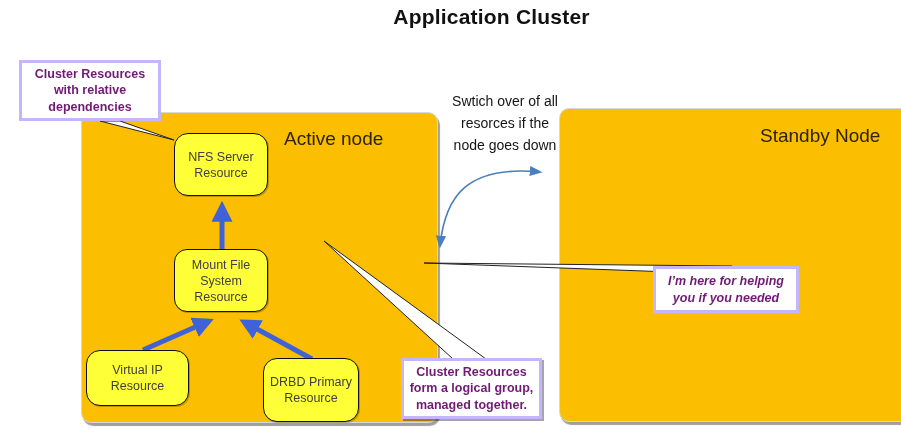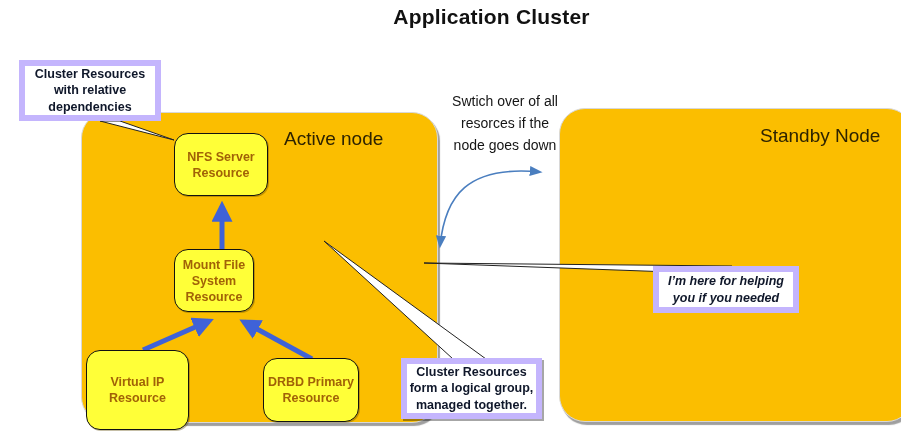--- a/index.html
+++ b/index.html
@@ -12,44 +12,44 @@
   }
   *{margin:0;padding:0;box-sizing:border-box;}
   html,body{width:901px;height:432px;background:#ffffff;overflow:hidden;}
   body{font-family:"Liberation Sans",sans-serif;position:relative;}
   .stage{position:absolute;left:16px;top:0;width:901px;height:432px;}
 
   .title{position:absolute;left:0;top:5px;width:951px;text-align:center;
          font-size:21px;font-weight:bold;color:#111;letter-spacing:.2px;}
 
   .node{position:absolute;background:var(--node-fill);border:1px solid #d8d8d8;
-        border-radius:26px;box-shadow:2px 3px 1px #9f9f9f;padding-left:12px;}
+        border-radius:10px;box-shadow:2px 3px 1px #9f9f9f;padding-left:12px;}
   .node-active{left:65px;top:112px;width:357px;height:311px;}
   .node-standby{left:543px;top:108px;width:354px;height:314px;}
   .node-label{position:absolute;font-size:19px;color:var(--node-text);white-space:nowrap;}
   .node-active .node-label{left:202px;top:15px;}
   .node-standby .node-label{left:200px;top:16px;}
 
   .switch-note{position:absolute;left:393px;top:90px;width:192px;text-align:center;
                font-size:14px;line-height:22px;color:var(--ink);white-space:pre-line;}
 
   svg.overlay{position:absolute;left:0;top:0;width:901px;height:432px;pointer-events:none;}
 
   .resource{position:absolute;background:var(--resource-fill);border:1.5px solid #111;
             border-radius:14px;display:flex;align-items:center;justify-content:center;
-            text-align:center;font-size:12.5px;line-height:1.28;color:#a16207;
-            white-space:pre-line;box-shadow:1px 1px 0 rgba(90,70,0,.35);font-weight:bold;}
+            text-align:center;font-size:12.5px;line-height:1.28;color:#404040;
+            white-space:pre-line;box-shadow:1px 1px 0 rgba(90,70,0,.35);}
   .res-nfs{left:158px;top:133px;width:94px;height:63px;}
-  .res-mount{left:158px;top:249px;width:80px;height:63px;}
-  .res-vip{left:70px;top:350px;width:103px;height:80px;}
+  .res-mount{left:158px;top:249px;width:94px;height:63px;border-radius:13px;}
+  .res-vip{left:70px;top:350px;width:103px;height:56px;}
   .res-drbd{left:247px;top:358px;width:96px;height:64px;}
 
-  .callout{position:absolute;background:#fff;border:6px solid #c4b5fd;
+  .callout{position:absolute;background:#fff;border:3px solid #c4b5fd;
            display:flex;align-items:center;justify-content:center;text-align:center;
-           font-size:12.5px;font-weight:bold;line-height:1.3;color:#0f172a;
+           font-size:12.5px;font-weight:bold;line-height:1.3;color:#701a75;
            white-space:pre-line;}
   .co-dependencies{left:3px;top:60px;width:142px;height:61px;}
   .co-logical{left:385px;top:358px;width:141px;height:61px;box-shadow:2px 2px 0 rgba(0,0,0,.35);}
   .co-helper{left:637px;top:266px;width:146px;height:47px;font-style:italic;}
 </style>
 </head>
 <body>
 
 <div class="stage">
 

